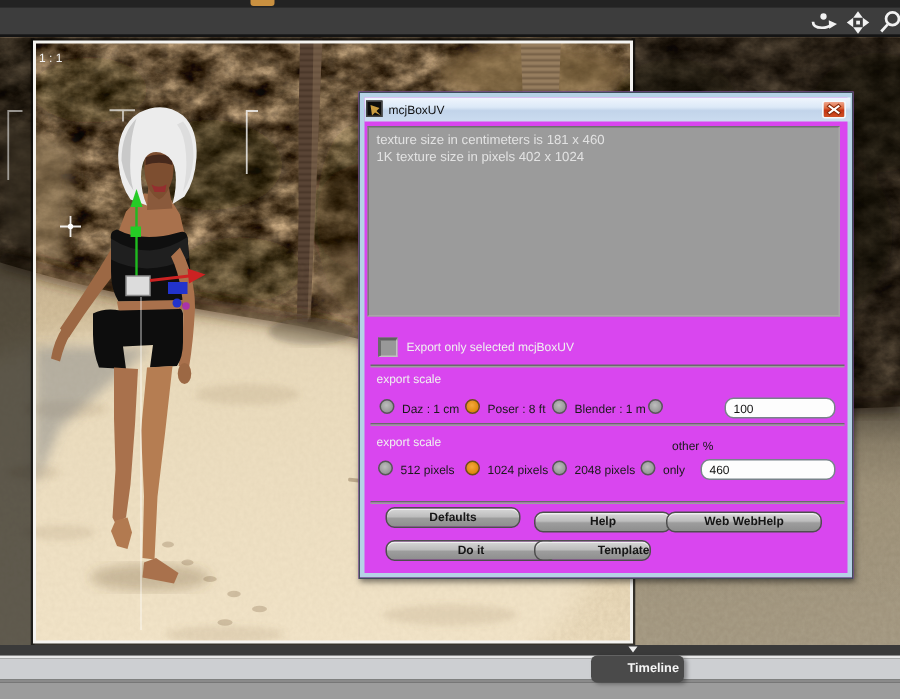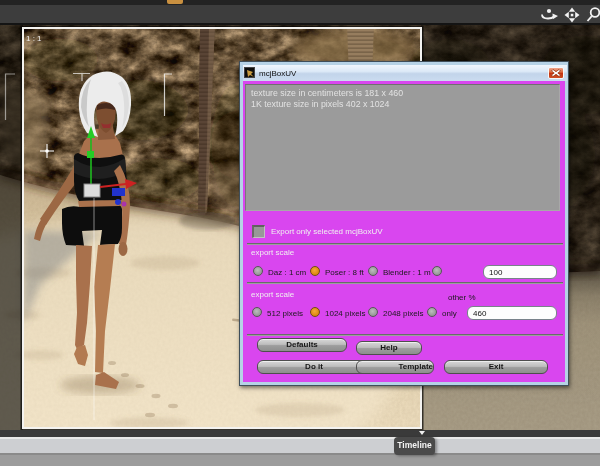--- a/index.html
+++ b/index.html
@@ -211,21 +211,21 @@
   <text x="26" y="16" font-size="8" fill="#f0f0f0" font-family="Liberation Sans">1 : 1</text>
 </svg>
 
 <div class="abs" style="left:0;top:430px;width:600px;height:7px;background:#3a3a3a;"></div>
 <div class="abs" style="left:0;top:437px;width:600px;height:2px;background:#e8e8e8;"></div>
 <div class="abs" style="left:0;top:439px;width:600px;height:14px;background:#cdcfd2;"></div>
 <div class="abs" style="left:0;top:453px;width:600px;height:2px;background:#8a8a8a;"></div>
 <div class="abs" style="left:0;top:455px;width:600px;height:11px;background:#9c9c9c;"></div>
 <div class="abs" style="left:419px;top:431px;width:0;height:0;border-left:3px solid transparent;border-right:3px solid transparent;border-top:4px solid #f0f0f0;"></div>
 <div class="abs" style="left:394px;top:437px;width:41px;height:18px;background:#4a4a4a;border-radius:4px;box-shadow:2px 1px 3px rgba(0,0,0,0.35);
-     color:#f5f5f5;font-size:8.5px;font-weight:bold;text-align:center;line-height:17px;">Timeline</div>
+     color:#f5f5f5;font-size:8.5px;font-weight:bold;text-align:center;line-height:17px;padding-left:21px;">Timeline</div>
 
 <div id="dlg" class="abs" style="left:239px;top:61px;width:330px;height:325px;
      background:#d946ef;border:1px solid #3f4e5a;box-shadow:0 0 0 3px #b6d2e6 inset, 1px 2px 4px rgba(0,0,0,0.5);
      box-sizing:border-box;font-size:8px;color:#1a1a1a;">
 
   <div class="abs" style="left:3px;top:3px;width:324px;height:16px;
        background:linear-gradient(180deg,#f0f6fd 0%,#dce9f7 40%,#c2d4ea 55%,#cbdcf0 100%);"></div>
   <div class="abs" style="left:4px;top:5px;width:11px;height:11px;background:#0d0d0d;border:1px solid #444;box-sizing:border-box;">
     <svg width="9" height="9" viewBox="0 0 9 9" style="display:block;margin:1px 0 0 1px;">
       <path d="M1,1 L7,3 L5,5 L8,8 L4,6 L2,8 Z" fill="#c99b3f"></path>
@@ -273,24 +273,24 @@
   <div class="abs" style="left:85px;top:247px;">1024 pixels</div>
   <div class="abs rad" style="left:128px;top:245px;"></div>
   <div class="abs" style="left:143px;top:247px;">2048 pixels</div>
   <div class="abs rad" style="left:187px;top:245px;"></div>
   <div class="abs" style="left:202px;top:247px;">only</div>
   <div class="abs fld" style="left:227px;top:244px;width:90px;">460</div>
 
   <div class="abs" style="left:7px;top:272px;width:316px;height:0;border-top:1px solid #6a6a6a;border-bottom:1px solid #9e9e9e;"></div>
 
   <div class="abs btn" style="left:17px;top:276px;width:90px;">Defaults</div>
-  <div class="abs btn" style="left:116px;top:279px;width:66px;">Help</div>
+  <div class="abs btn" style="left:116px;top:279px;width:92px;">Help</div>
+  <div class="abs btn" style="left:204px;top:279px;width:104px;">Web WebHelp</div>
   <div class="abs btn" style="left:17px;top:298px;width:114px;">Do it</div>
   <div class="abs btn" style="left:116px;top:298px;width:78px;text-align:right;">Template</div>
-  <div class="abs btn" style="left:204px;top:298px;width:104px;">Exit</div>
 </div>
 
 <style>
   .rad{width:10px;height:10px;border-radius:50%;
        background:radial-gradient(circle at 45% 40%, #bdbdbd, #939393 75%);
        border:1px solid #575757;box-sizing:border-box;}
   .rad.on{background:radial-gradient(circle at 45% 40%, #f4a93c, #dd860c 70%);border:1px solid #6e4e16;}
   .fld{height:14px;background:#fdfdfd;border:1px solid #78828a;border-radius:6px;
        box-sizing:border-box;padding:2px 0 0 5px;color:#111;}
   .btn{height:14px;border-radius:6px;border:1px solid #4e4e4e;box-sizing:border-box;

